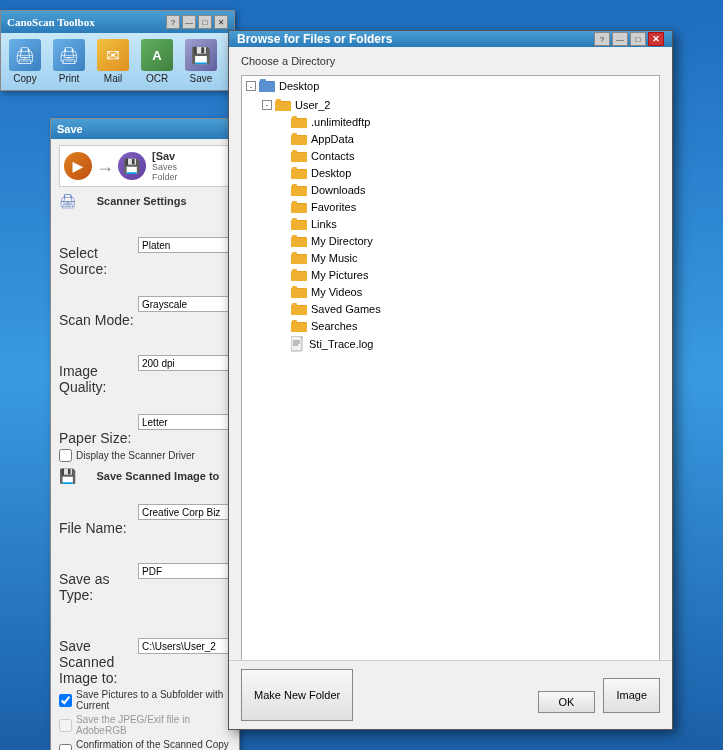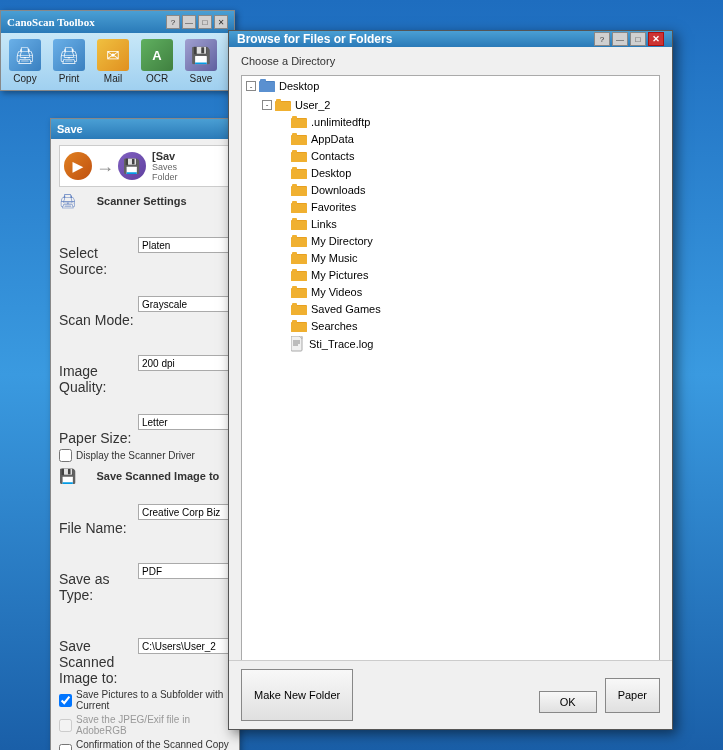--- a/index.html
+++ b/index.html
@@ -720,16 +720,16 @@
       </svg>
       <span class="tree-label">Sti_Trace.log</span>
     </div>
 
   </div>
 
   <div class="browse-bottom">
     <button class="make-folder-btn">Make New Folder</button>
     <div class="browse-ok-cancel">
       <button class="ok-btn">OK</button>
-      <button class="cancel-btn">Paper</button>
+      <button class="cancel-btn">Image</button>
     </div>
   </div>
 </div>
 
 </body></html>

